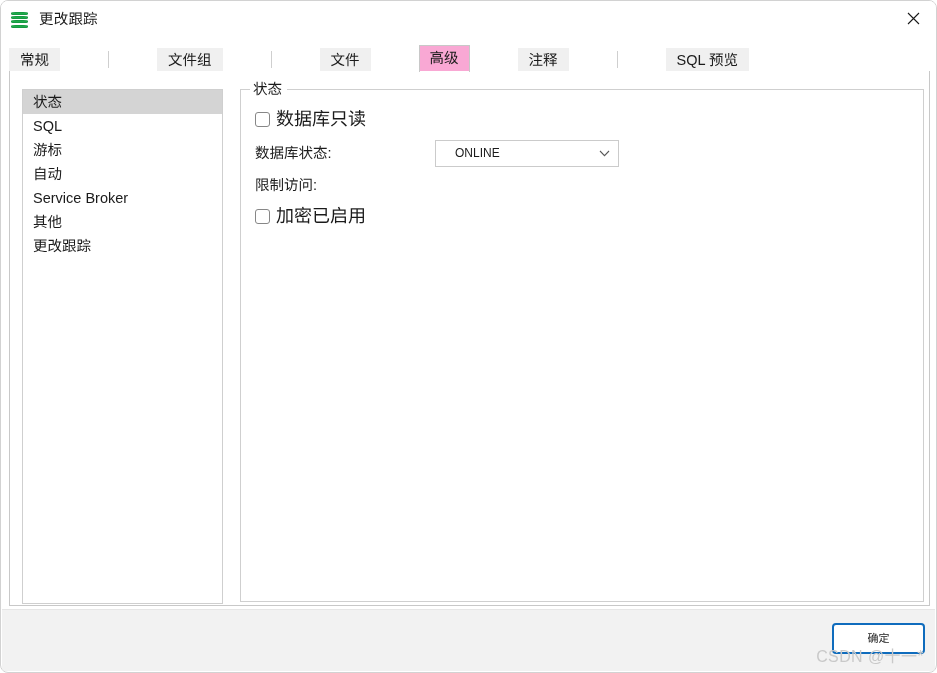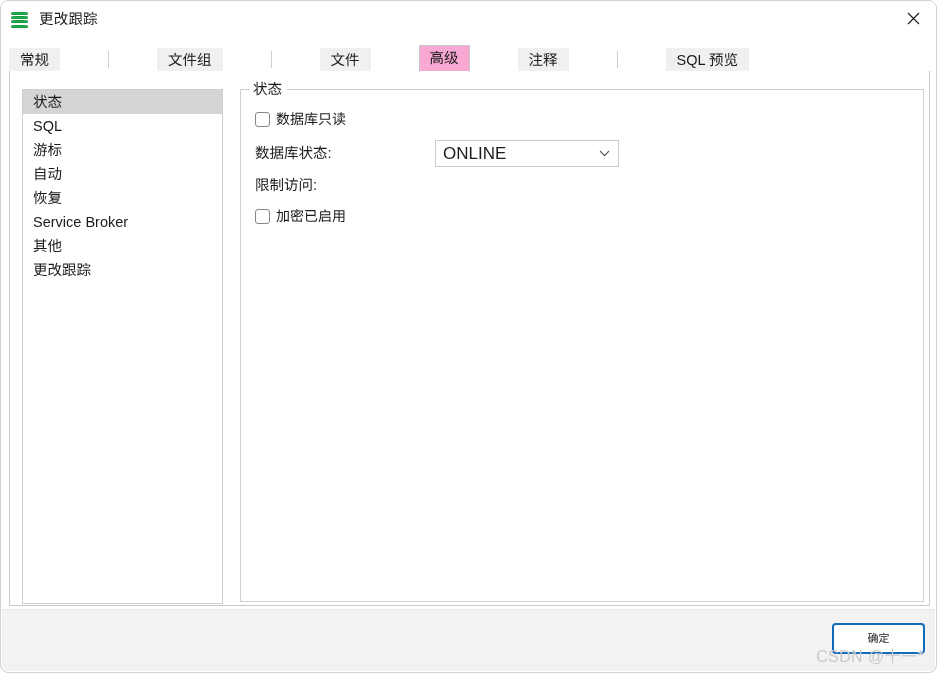--- a/index.html
+++ b/index.html
@@ -211,21 +211,21 @@
     width: 15px;
     height: 15px;
     box-sizing: border-box;
     border: 1px solid #878787;
     border-radius: 3px;
     background: #ffffff;
     flex: 0 0 auto;
     margin-right: 6px;
   }
   .check-label {
-    font-size: 14px;
+    font-size: 18px;
     color: #1b1b1b;
     line-height: 19px;
     white-space: nowrap;
   }
 
   .field-row {
     display: flex;
     align-items: center;
     height: 27px;
     margin-bottom: 5px;
@@ -244,26 +244,27 @@
     box-sizing: border-box;
     border: 1px solid #cbcbcb;
     background: #ffffff;
     display: flex;
     align-items: center;
     position: relative;
     cursor: default;
     flex: 0 0 auto;
   }
   .combo-value {
-    font-size: 17px;
+    font-size: 12px;
     color: #1b1b1b;
     line-height: 19px;
     padding-left: 7px;
     white-space: nowrap;
     overflow: hidden;
+    margin-left: 12px;
   }
   .combo-arrow {
     position: absolute;
     right: 8px;
     top: 50%;
     transform: translateY(-50%);
     width: 12px;
     height: 12px;
     display: flex;
     align-items: center;
@@ -375,21 +376,20 @@
   </div>
 
   <div class="tabpage">
 
     <div class="navlist">
       <div id="nav-items">
           <div class="nav-item selected">状态</div>
           <div class="nav-item">SQL</div>
           <div class="nav-item">游标</div>
           <div class="nav-item">自动</div>
-          <div class="nav-item">恢复</div>
           <div class="nav-item">Service Broker</div>
           <div class="nav-item">其他</div>
           <div class="nav-item">更改跟踪</div>
         </div>
     </div>
 
     <div class="detail">
       <div class="groupbox">
         <div class="groupbox-title">状态</div>
 

